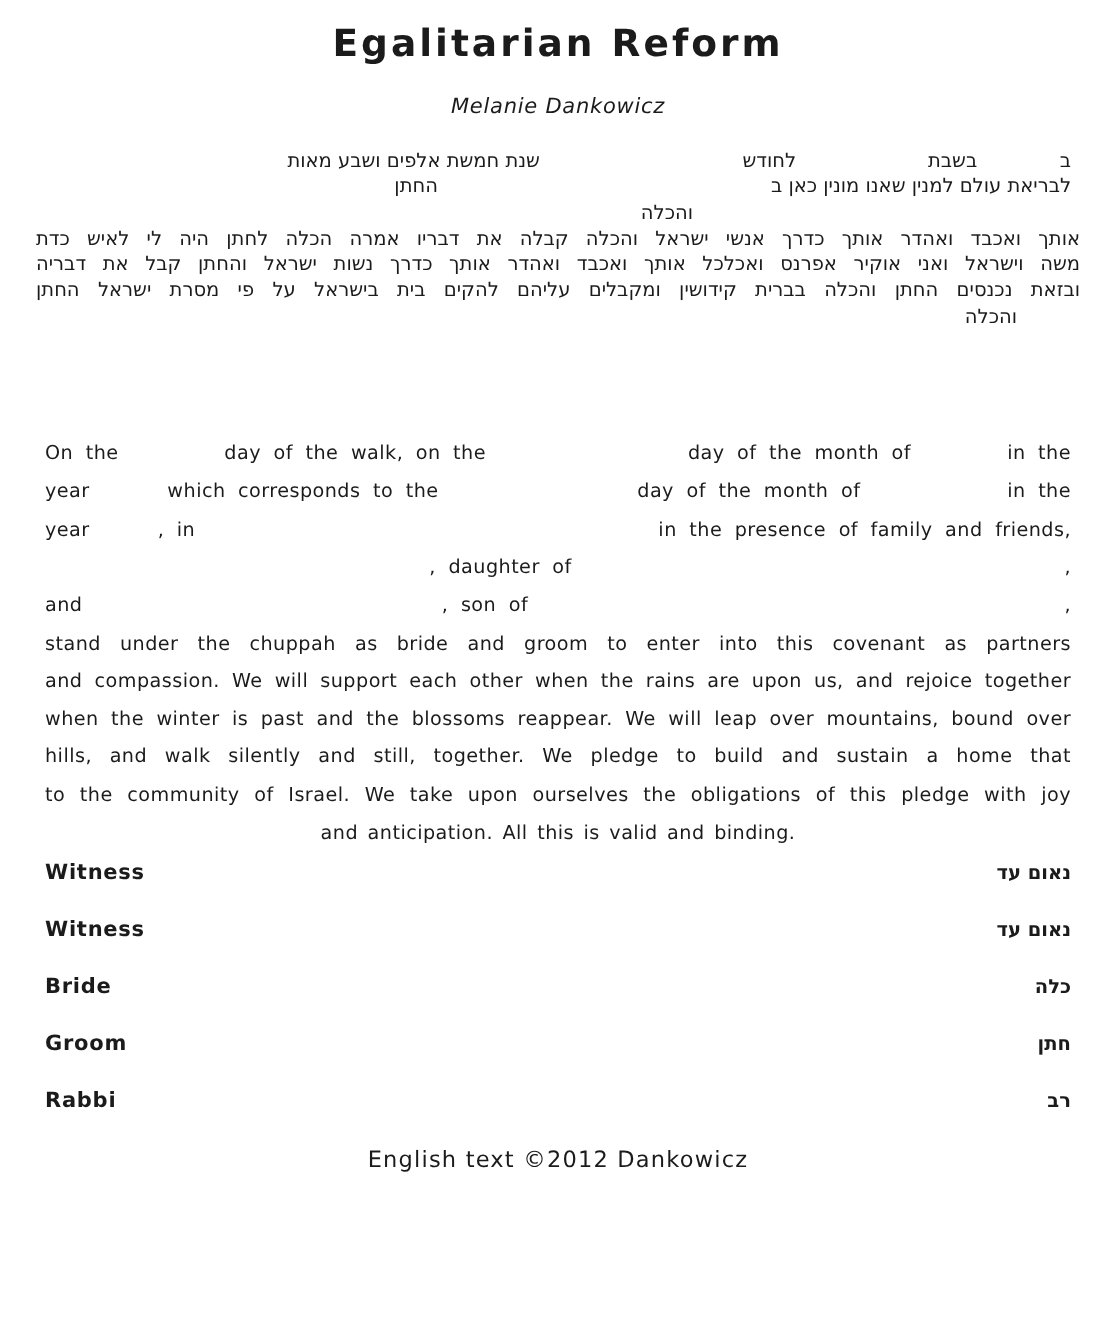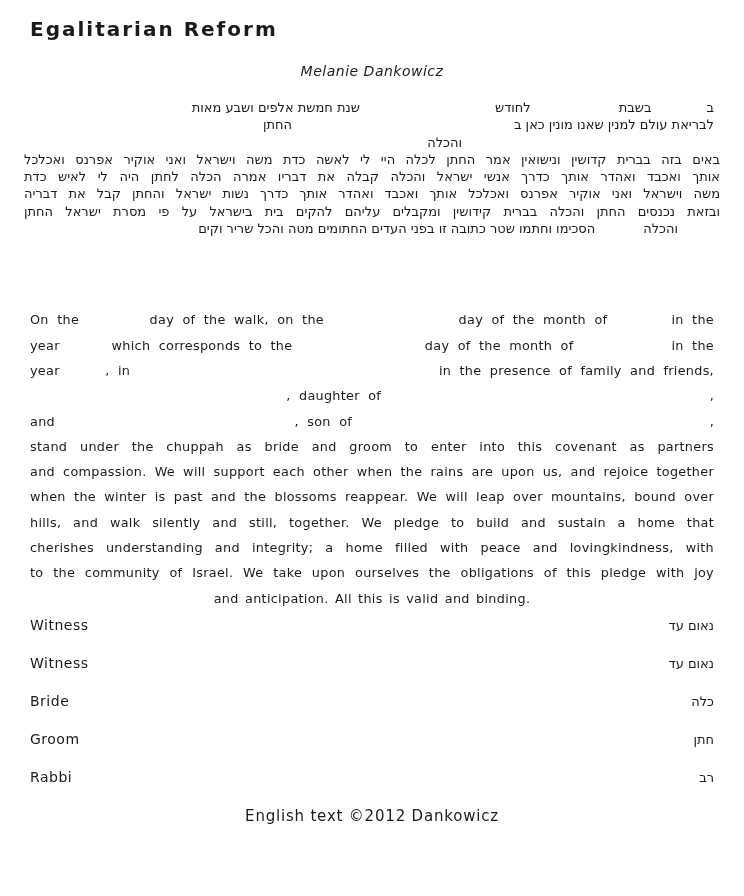--- a/index.html
+++ b/index.html
@@ -6,21 +6,22 @@
   html,body { width:744px; height:896px; }
   body {
     background:#ffffff;
     color:#1b1b1b;
     font-family:"DejaVu Sans", sans-serif;
     padding:14px 30px 0 30px;
     overflow:hidden;
     position:relative;
   }
   .title {
-    font-size:20px;
+    text-align:center;
+    font-size:25px;
     font-weight:600;
     letter-spacing:2px;
     line-height:30px;
   }
   .subtitle {
     text-align:center;
     font-size:14px;
     font-style:italic;
     letter-spacing:0.5px;
     margin-top:18px;
@@ -53,21 +54,21 @@
   .eng-fill { display:flex; align-items:flex-start; word-spacing:4px; height:25.3px; }
   .eng-fill span { white-space:nowrap; }
   .eng-line {
     text-align:justify;
     text-align-last:justify;
     height:25.3px;
     word-spacing:2px;
   }
   .eng-last { text-align:center; height:25.3px; word-spacing:2px; }
   
-  .sig-block { margin-top:6px; }
+  .sig-block { margin-top:6px;font-weight:bold; }
   .sig-row {
     display:flex;
     justify-content:space-between;
     align-items:baseline;
     margin-bottom:21px;
     line-height:17px;
   }
   .sig-en { font-size:14px; letter-spacing:0.5px; }
   .sig-he {
     font-size:13px;
@@ -102,28 +103,26 @@
     <span>לבריאת עולם למנין שאנו מונין כאן ב</span>
     <span class="gap" style="width:222px"></span>
     <span>החתן</span>
   </div>
   <div class="heb-fill">
     <span class="gap" style="width:252px"></span>
     <span>והכלה</span>
   </div>
 
   <div class="heb-para">
-    <div class="heb-line">באים בזה בברית קדושין ונישואין אמר החתן לכלה היי לי לאשה כדת משה וישראל ואני אוקיר אפרנס ואכלכל</div>
     <div class="heb-line">אותך ואכבד ואהדר אותך כדרך אנשי ישראל והכלה קבלה את דבריו אמרה הכלה לחתן היה לי לאיש כדת</div>
     <div class="heb-line">משה וישראל ואני אוקיר אפרנס ואכלכל אותך ואכבד ואהדר אותך כדרך נשות ישראל והחתן קבל את דבריה</div>
     <div class="heb-line">ובזאת נכנסים החתן והכלה בברית קידושין ומקבלים עליהם להקים בית בישראל על פי מסרת ישראל החתן</div>
     <div class="heb-close">
       <span>והכלה</span>
       <span class="gap" style="width:48px"></span>
-      <span>הסכימו וחתמו שטר כתובה זו בפני העדים החתומים מטה והכל שריר וקים</span>
     </div>
   </div>
 </div>
 
 <div class="eng-block">
   <div class="eng-fill">
     <span>On the</span>
     <span class="gap" style="flex-grow:1.1"></span>
     <span>day of the walk, on the</span>
     <span class="gap" style="flex-grow:2.1"></span>
@@ -158,21 +157,20 @@
     <span class="gap" style="flex-grow:0.67"></span>
     <span>, son of</span>
     <span class="gap" style="flex-grow:1.0"></span>
     <span>,</span>
   </div>
 
   <div class="eng-line">stand under the chuppah as bride and groom to enter into this covenant as partners</div>
   <div class="eng-line">and compassion. We will support each other when the rains are upon us, and rejoice together</div>
   <div class="eng-line">when the winter is past and the blossoms reappear. We will leap over mountains, bound over</div>
   <div class="eng-line">hills, and walk silently and still, together. We pledge to build and sustain a home that</div>
-  <div class="eng-line">cherishes understanding and integrity; a home filled with peace and lovingkindness, with</div>
   <div class="eng-line">to the community of Israel. We take upon ourselves the obligations of this pledge with joy</div>
   <div class="eng-last">and anticipation. All this is valid and binding.</div>
 </div>
 
 <div class="sig-block">
   <div class="sig-row">
     <span class="sig-en">Witness</span>
     <span class="sig-he">נאום עד</span>
   </div>
   <div class="sig-row">

